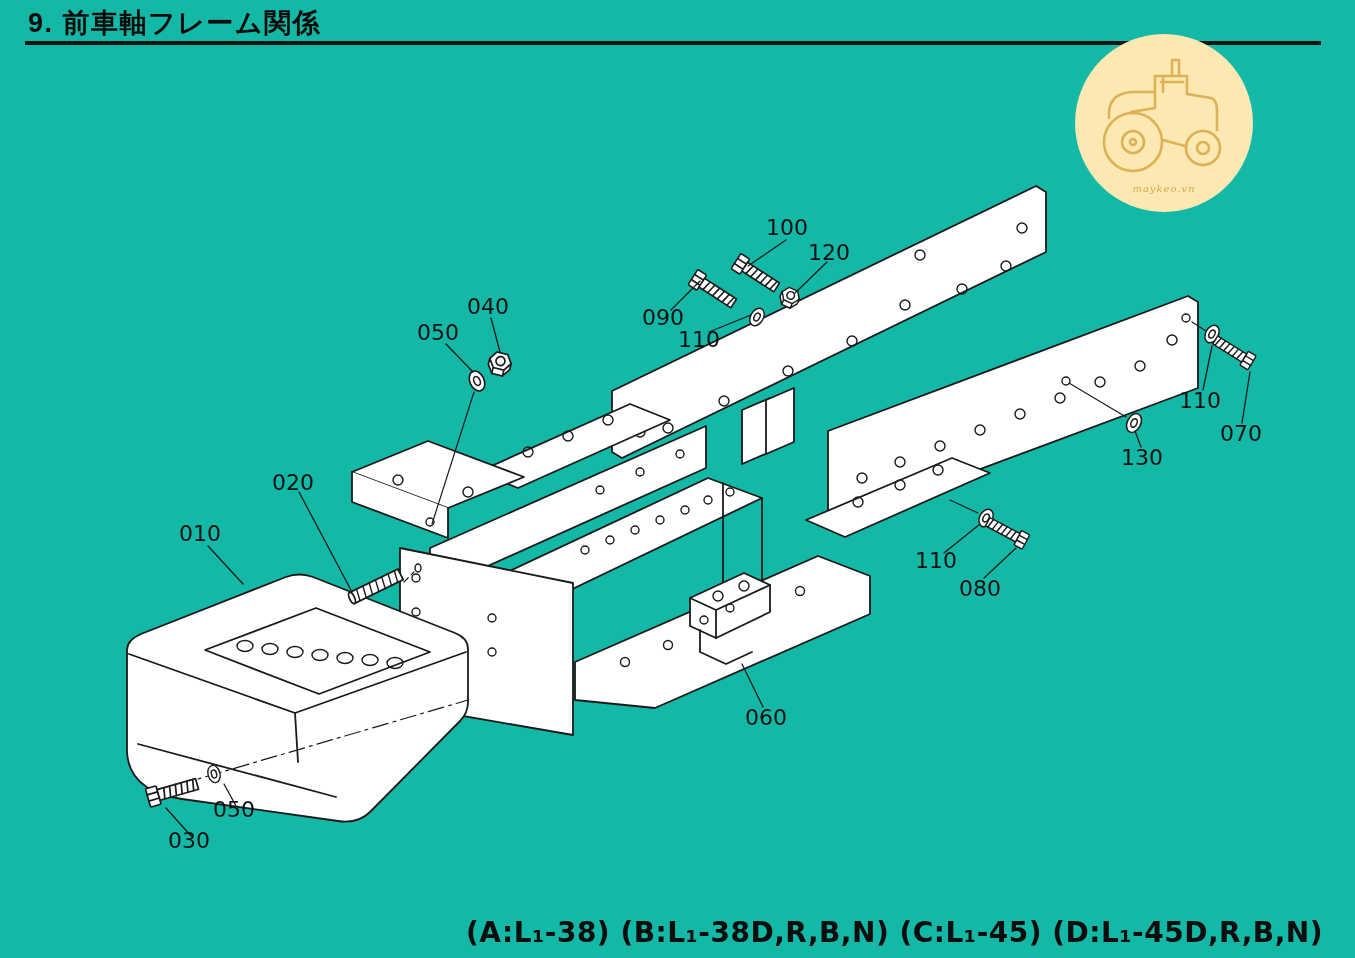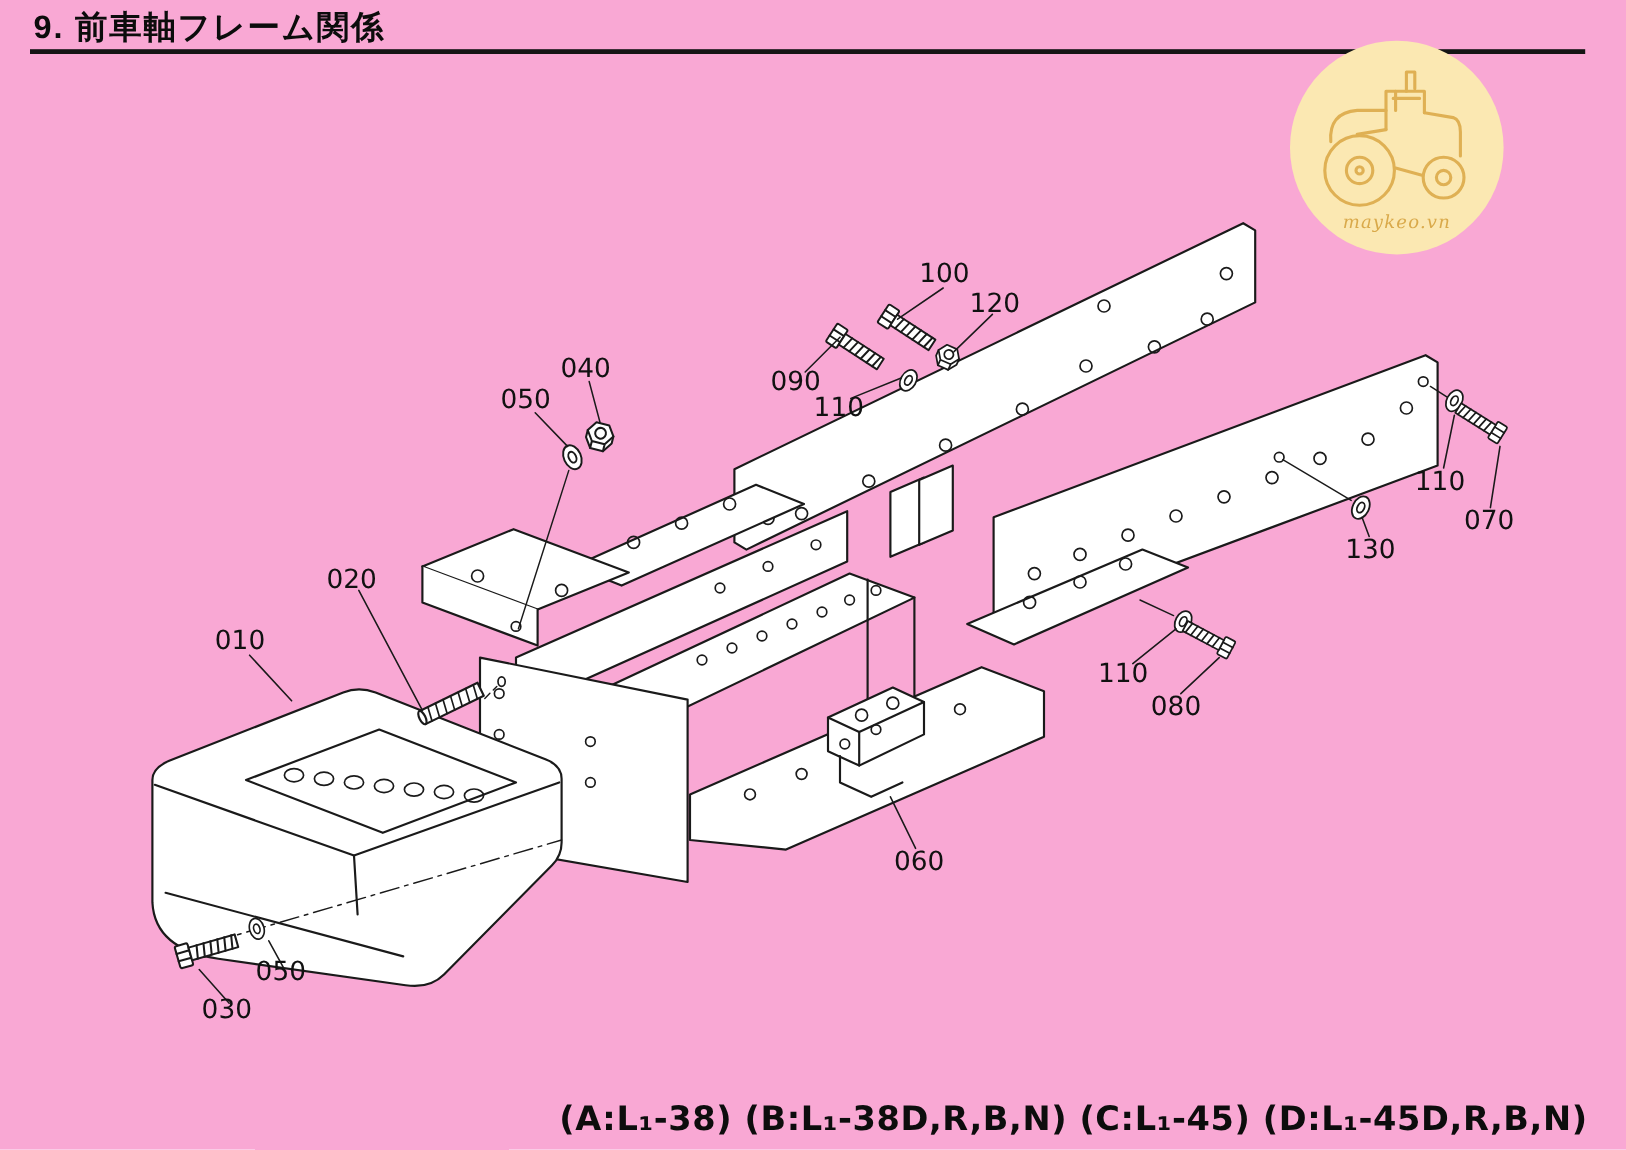--- a/index.html
+++ b/index.html
@@ -4,39 +4,39 @@
 <style>
   * { margin:0; padding:0; box-sizing:border-box; }
   html,body { width:1355px; height:958px; }
   body {
     background:#ffffff;
     font-family:"Liberation Sans","DejaVu Sans",sans-serif;
     position:relative;
     overflow:hidden;
     color:#111;
   }
-  .page { position:absolute; inset:0; background:#f9a8d4;padding-left:28px; }
+  .page { position:absolute; inset:0; background:#14b8a6;padding-left:28px; }
   .heading {
     position:absolute; left:28px; top:5px;
     font-size:27px; font-weight:bold; letter-spacing:1.5px; color:#0c0c0c;
     white-space:nowrap;
   }
   .heading-rule {
     position:absolute; left:25px; top:41px; width:1296px; height:3.5px;
     background:#151515;
   }
   .watermark {
     position:absolute; left:1075px; top:34px; width:178px; height:178px;
     border-radius:50%; background:#fbe8b2;
   }
   .watermark svg { position:absolute; left:0; top:0; }
   .wm-text {
     position:absolute; bottom:18px; width:100%; text-align:center;
     font-family:"DejaVu Serif",serif; font-style:italic;
-    font-size:15px; color:#d9a94a; letter-spacing:1px;
+    font-size:10px; color:#d9a94a; letter-spacing:1px;
   }
   .footer {
     position:absolute; right:32px; bottom:9px;
     font-size:28px; font-weight:bold; letter-spacing:0.5px; color:#0d0d0d;
     font-family:"DejaVu Sans","Liberation Sans",sans-serif;
     white-space:nowrap;
   }
   svg.diagram { position:absolute; left:0; top:0; }
   text.callout {
     font-family:"DejaVu Sans","Liberation Sans",sans-serif;

